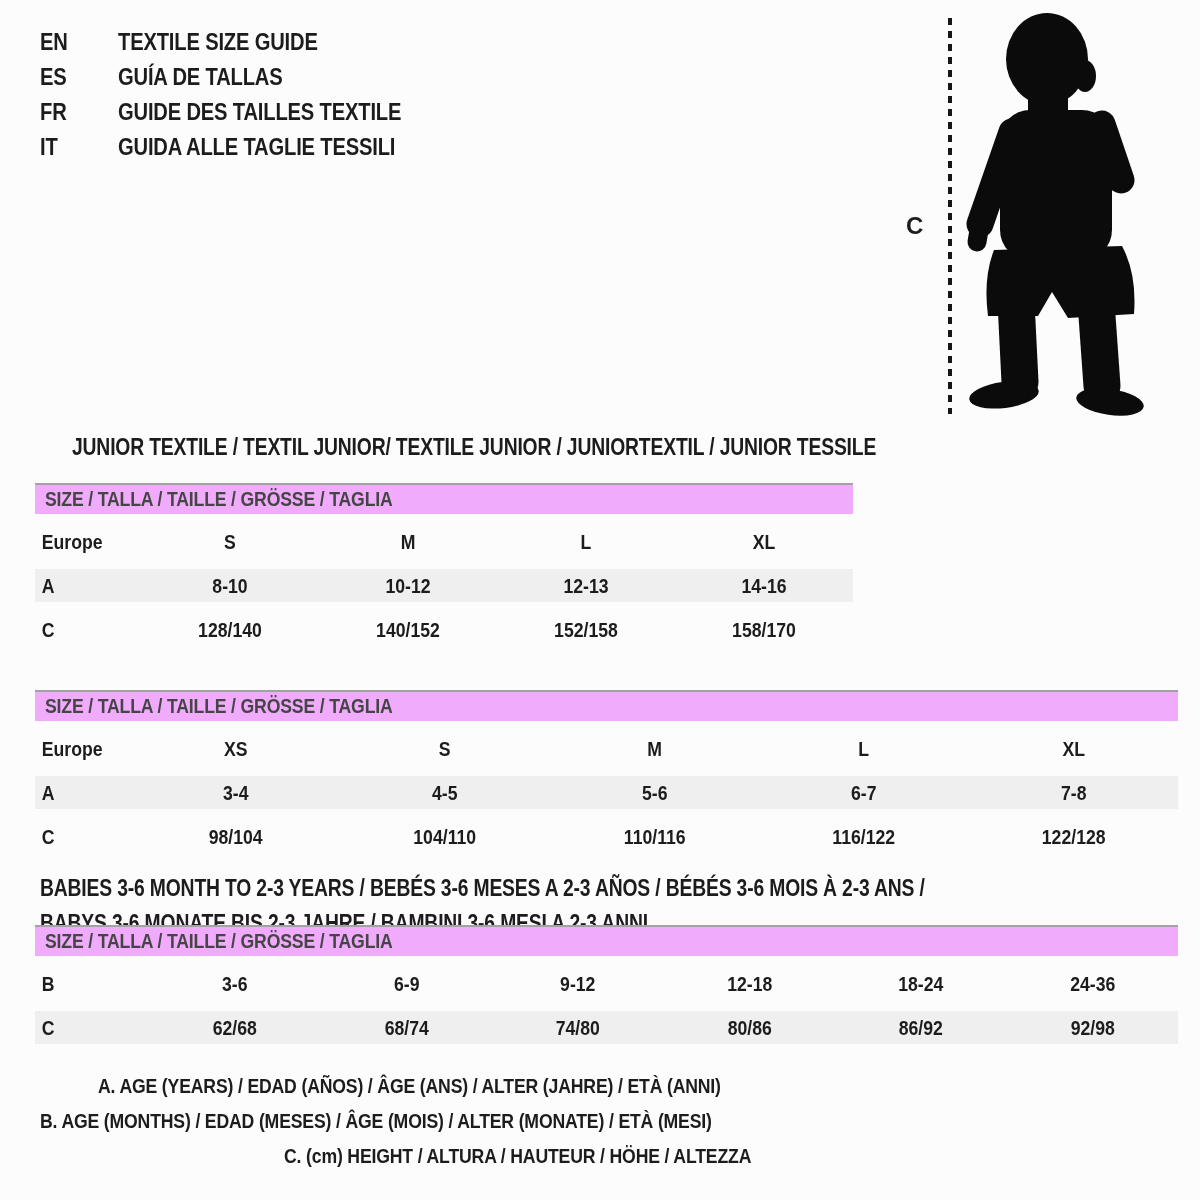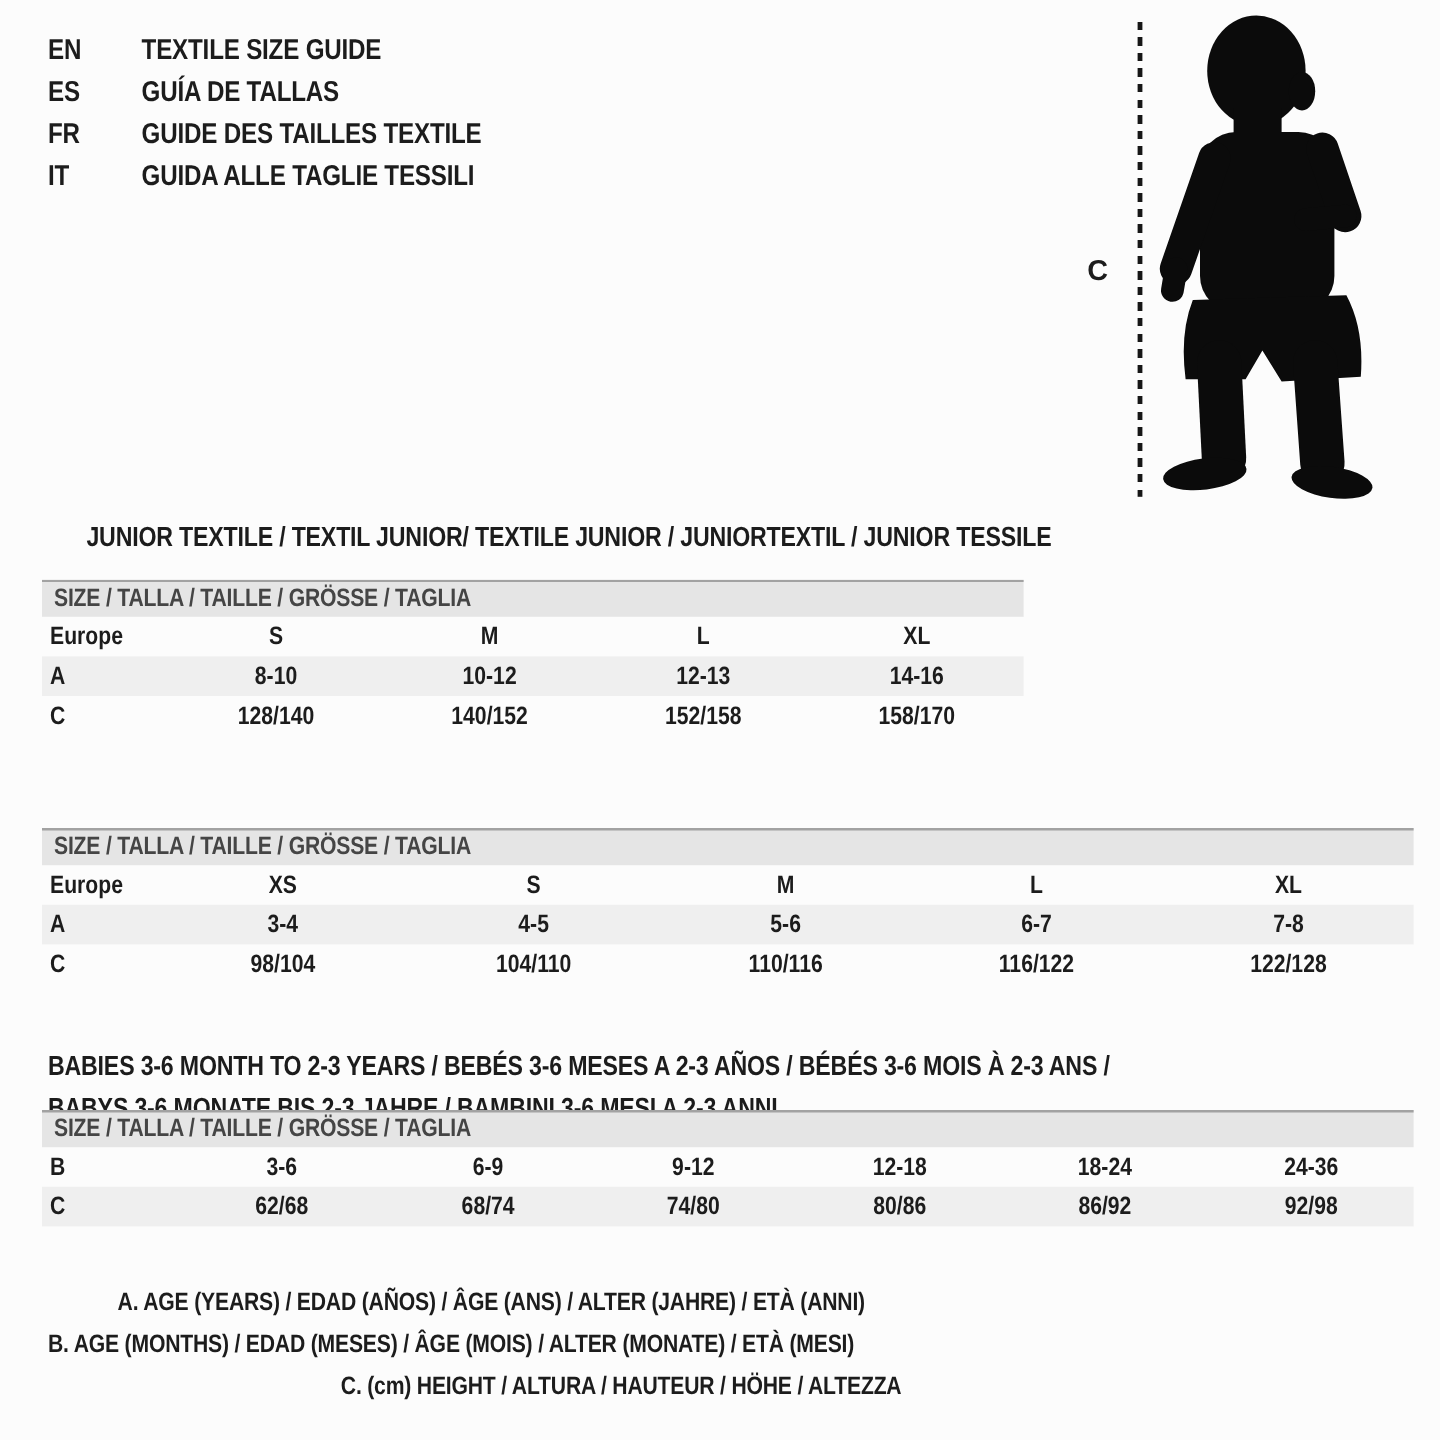--- a/index.html
+++ b/index.html
@@ -36,30 +36,30 @@
   .measure-label { font-size: 24px; font-weight: 700; }
 
   
   .sec-title { font-size: 23px; font-weight: 700; }
   .sub-a { font-size: 15px; vertical-align: -4px; }
 
   
   .table { position: absolute; }
   .thead {
     height: 31px;
-    background: #e5e5e5;
+    background: #f0abfc;
     box-shadow: inset 0 2px 0 #a2a2a2;
     color: #454545;
     font-size: 21px;
     font-weight: 700;
     line-height: 31px;
     padding-left: 10px;
     box-sizing: border-box;
   }
-  .trow { display: flex; height: 33px; align-items: center; font-size: 21px; font-weight: 700; }
+  .trow { display: flex; height: 33px; align-items: center; font-size: 21px; font-weight: 700; margin-top: 11px; }
   .trow.shade { background: #efefef; }
   .lcell {
     padding-left: 8px;
     box-sizing: border-box;
     transform: scaleX(0.84);
     transform-origin: 0 50%;
     white-space: nowrap;
   }
   .cell { flex: 1; text-align: center; transform: scaleX(0.84); white-space: nowrap; }
   .t1 .lcell { width: 106px; }

